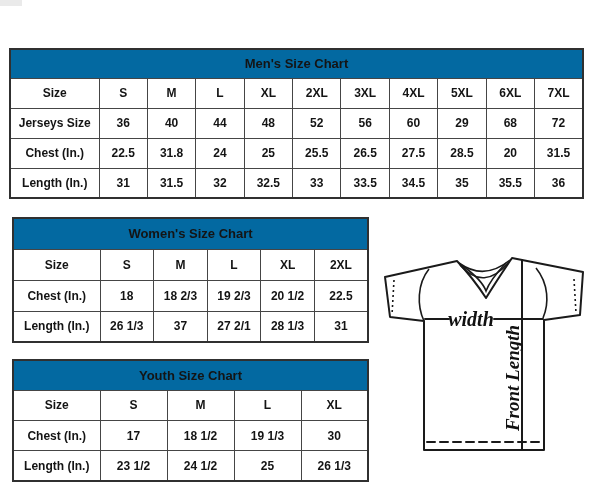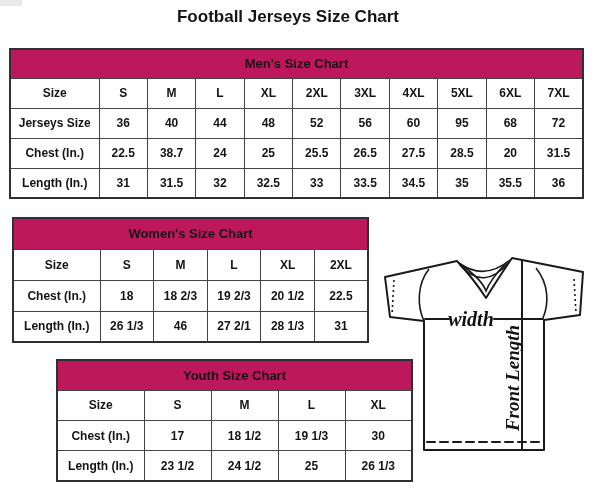--- a/index.html
+++ b/index.html
@@ -5,42 +5,41 @@
   html,body{margin:0;padding:0;background:#ffffff;}
   body{width:600px;height:490px;position:relative;font-family:"Liberation Sans",sans-serif;overflow:hidden;}
   .stage{position:absolute;left:0;top:0;width:600px;height:490px;background:#ffffff;}
   .corner-artifact{position:absolute;left:0;top:0;width:22px;height:6px;background:#eaeaea;}
   .page-title{position:absolute;left:0;top:7px;width:576px;text-align:center;
     font-size:17px;font-weight:bold;color:#141414;}
   table.size-table{position:absolute;border-collapse:collapse;table-layout:fixed;
     background:#ffffff;border:2px solid #303030;}
   table.size-table td{border:1px solid #454545;text-align:center;vertical-align:middle;
     font-weight:bold;font-size:12px;color:#141414;padding:0;overflow:hidden;white-space:nowrap;}
-  table.size-table tr.hdr td{background:#be185d;font-size:13px;}
+  table.size-table tr.hdr td{background:#0369a1;font-size:13px;}
   #mens-table{left:9px;top:48px;width:575px;height:149px;}
   #mens-table tr{height:30px;}
   #mens-table tr.hdr{height:29px;}
   #womens-table{left:12px;top:217px;width:357px;height:126px;}
   #womens-table tr{height:19px;margin-top:25px;}
-  #youth-table{left:12px;top:359px;width:357px;height:123px;margin-left:44px;}
+  #youth-table{left:12px;top:359px;width:357px;height:123px;}
   #youth-table tr{height:30px;}
   .jersey-svg{position:absolute;left:366px;top:242px;width:234px;height:246px;}
   .jersey-svg .ln{fill:none;stroke:#1a1a1a;stroke-width:2;stroke-linejoin:round;stroke-linecap:round;}
   .jersey-svg .thin{fill:none;stroke:#1a1a1a;stroke-width:1.6;}
   .jersey-svg text{fill:#111111;font-family:"Liberation Serif",serif;
     font-style:italic;font-weight:bold;}
 </style>
 </head>
 <body>
 
 <div class="stage">
 
   <div class="corner-artifact"></div>
 
-  <div class="page-title">Football Jerseys Size Chart</div>
 
   <table class="size-table" id="mens-table">
     <colgroup>
       <col style="width:89px;">
       <col>
         <col>
         <col>
         <col>
         <col>
         <col>
@@ -68,28 +67,28 @@
         </tr>
         <tr>
           <td>Jerseys Size</td>
           <td>36</td>
           <td>40</td>
           <td>44</td>
           <td>48</td>
           <td>52</td>
           <td>56</td>
           <td>60</td>
-          <td>95</td>
+          <td>29</td>
           <td>68</td>
           <td>72</td>
         </tr>
         <tr>
           <td>Chest (In.)</td>
           <td>22.5</td>
-          <td>38.7</td>
+          <td>31.8</td>
           <td>24</td>
           <td>25</td>
           <td>25.5</td>
           <td>26.5</td>
           <td>27.5</td>
           <td>28.5</td>
           <td>20</td>
           <td>31.5</td>
         </tr>
         <tr>
@@ -133,21 +132,21 @@
           <td>Chest (In.)</td>
           <td>18</td>
           <td>18 2/3</td>
           <td>19 2/3</td>
           <td>20 1/2</td>
           <td>22.5</td>
         </tr>
         <tr>
           <td>Length (In.)</td>
           <td>26 1/3</td>
-          <td>46</td>
+          <td>37</td>
           <td>27 2/1</td>
           <td>28 1/3</td>
           <td>31</td>
         </tr>
       </tbody>
   </table>
 
   <table class="size-table" id="youth-table">
     <colgroup>
       <col style="width:87px;">

